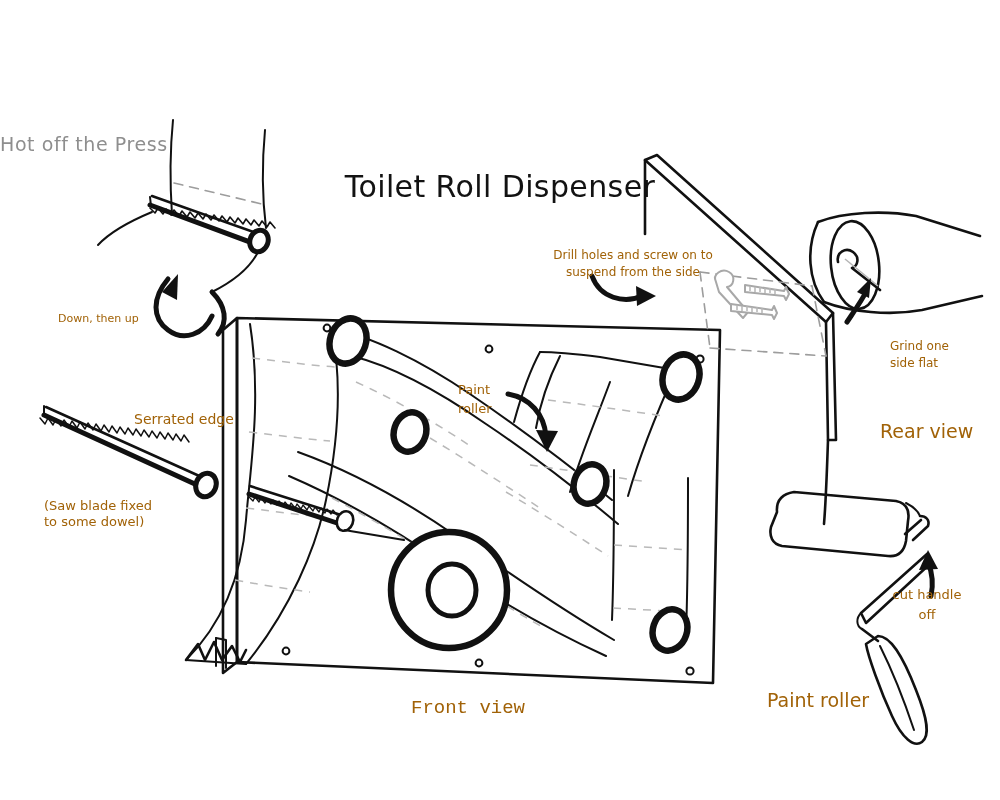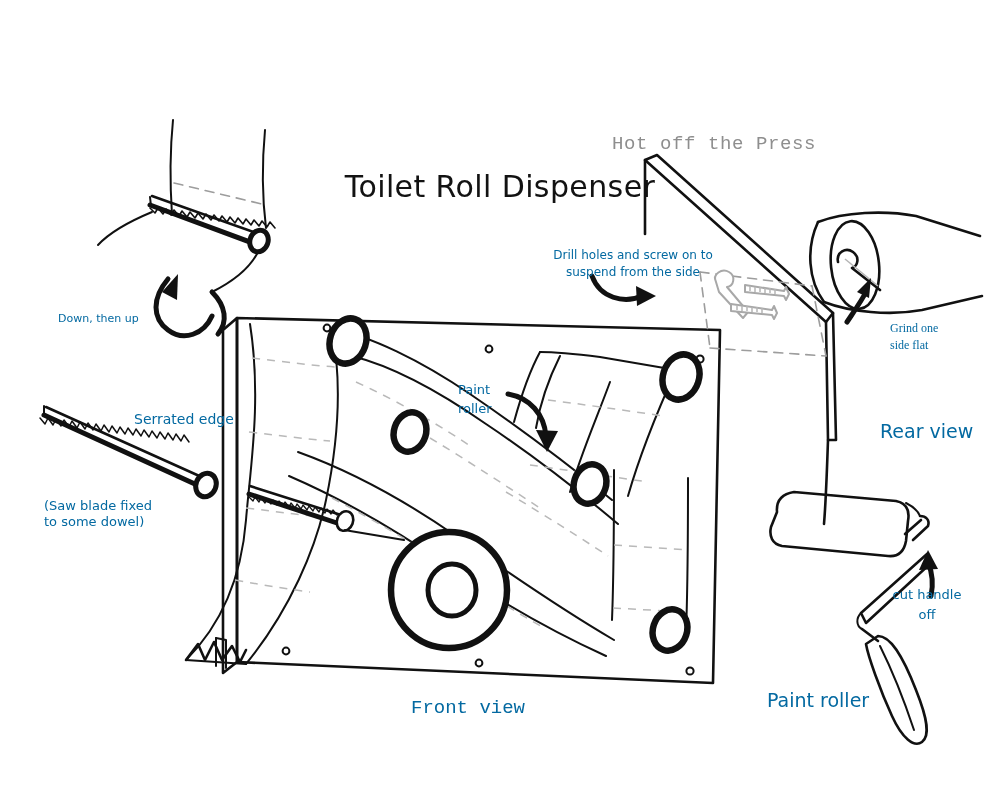--- a/index.html
+++ b/index.html
@@ -10,30 +10,30 @@
   svg#art{position:absolute;left:0;top:0;width:1000px;height:800px;}
 
   .title{
     position:absolute;left:0;top:14px;width:1000px;text-align:center;
     font-family:"DejaVu Sans", sans-serif;
     font-weight:bold;font-size:46px;letter-spacing:-1px;color:#000;
     line-height:1.05;
   }
   .txt{position:absolute;white-space:pre;line-height:1.25;}
   .hand-dark{font-family:"DejaVu Sans", sans-serif;color:#111;}
-  .hand-gray{font-family:"DejaVu Sans", sans-serif;color:#0369a1;}
-
-  .subtitle1{left:0;top:133px;width:816px;text-align:right;font-size:19px;color:#8e8e8e;letter-spacing:.6px;font-family:Liberation Mono, monospace;}
+  .hand-gray{font-family:"DejaVu Sans", sans-serif;color:#a16207;}
+
+  .subtitle1{left:0;top:133px;width:816px;text-align:left;font-size:19px;color:#8e8e8e;letter-spacing:.6px;}
   .subtitle2{left:0;top:168px;width:1000px;text-align:center;font-size:30px;color:#121212;letter-spacing:.4px;}
 
   .a-down-up{left:58px;top:312px;font-size:11px;}
   .a-serrated{left:134px;top:411px;font-size:14px;}
   .a-sawblade{left:44px;top:498px;font-size:13px;text-align:left;}
   .a-drill{left:548px;top:247px;font-size:12px;text-align:center;width:170px;line-height:1.45;}
-  .a-grind{left:890px;top:320px;font-size:12px;line-height:1.45;font-family:Liberation Serif, serif;}
+  .a-grind{left:890px;top:338px;font-size:12px;line-height:1.45;}
   .a-rear{left:880px;top:420px;font-size:19px;}
   .a-paintroller-c{left:458px;top:381px;font-size:13px;line-height:1.45;}
   .a-front{left:411px;top:697px;font-size:19px;font-family:Liberation Mono, monospace;}
   .a-cut{left:890px;top:585px;font-size:13px;text-align:center;width:74px;line-height:1.5;}
   .a-paintroller-b{left:767px;top:689px;font-size:19px;}
 
   .ink{fill:none;stroke:#111;stroke-linecap:round;stroke-linejoin:round;}
   .ink-thin{stroke-width:2;}
   .ink-med{stroke-width:2.6;}
   .ink-thick{stroke-width:5;}

